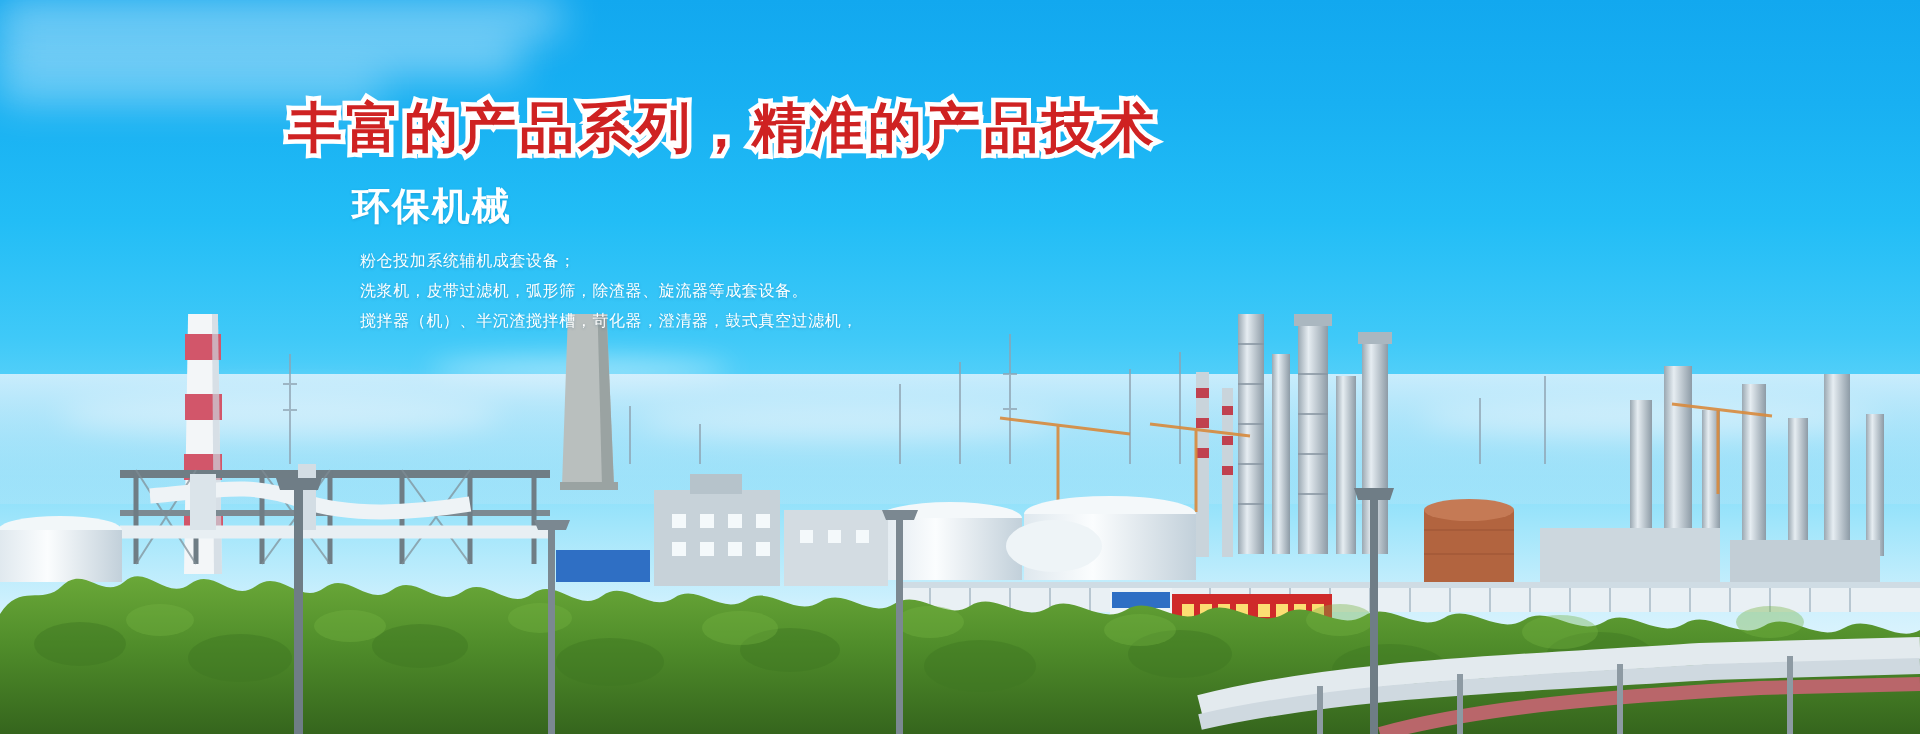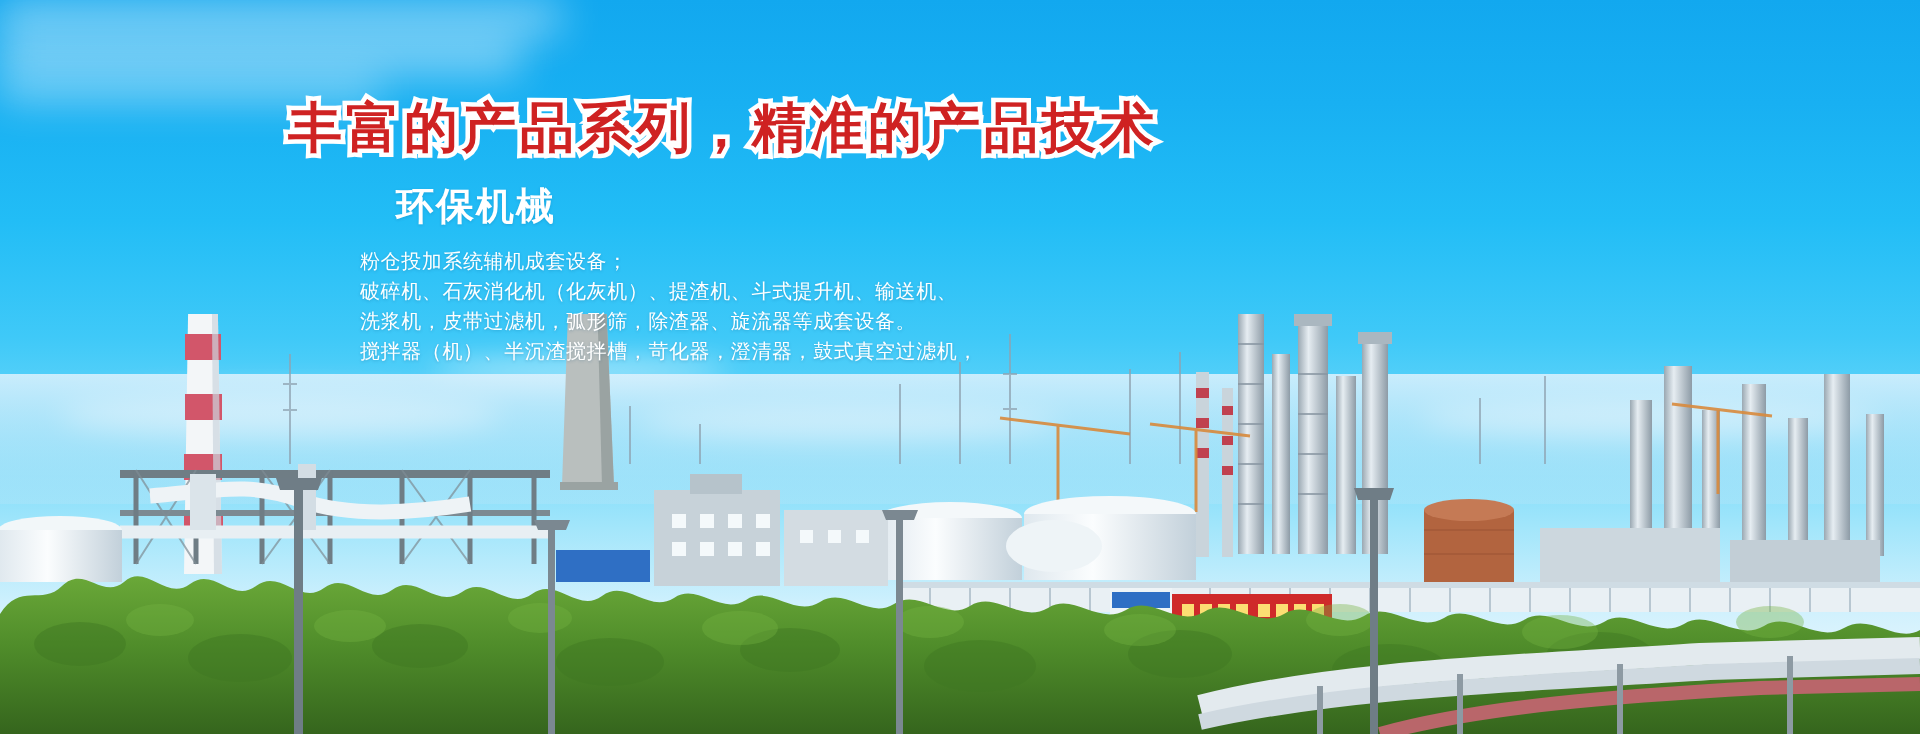--- a/index.html
+++ b/index.html
@@ -33,28 +33,28 @@
     z-index:40;
   }
   .headline-wrap { position:relative; height:74px; }
   .headline-back, .headline-front {
     position:absolute; left:0; top:4px; white-space:nowrap;
     font-size:54px; font-weight:bold; letter-spacing:4px; line-height:1.2;font-family:Liberation Mono, monospace;
   }
   .headline-back { color:#fff; -webkit-text-stroke:9px #fff; }
   .headline-front { color:#cf2222; -webkit-text-stroke:0; }
   .subtitle {
-    margin-top:14px; margin-left:108px;
+    margin-top:14px; margin-left:64px;
     font-size:38px; font-weight:bold; color:#ffffff;
     letter-spacing:2px; line-height:1.2;
     text-shadow:0 1px 3px rgba(0,60,110,.18);
   }
   .body-text {
     margin-top:16px; margin-left:72px;
-    font-size:20px; color:#ffffff; line-height:30px;
+    font-size:16px; color:#ffffff; line-height:30px;
     letter-spacing:.6px;
     text-shadow:0 1px 3px rgba(0,70,120,.25);
   }
   .body-text .ln { display:block; white-space:nowrap; }
 </style>
 </head>
 <body>
 
 <div class="banner">
 
@@ -340,20 +340,19 @@
 
     <div class="headline-wrap">
       <div class="headline-back">丰富的产品系列，精准的产品技术</div>
       <div class="headline-front">丰富的产品系列，精准的产品技术</div>
     </div>
 
     <div class="subtitle">环保机械</div>
 
     <div class="body-text">
       <span class="ln">粉仓投加系统辅机成套设备；</span>
-      <span class="ln">破碎机、石灰消化机（化灰机）、提渣机、斗式提升机、输送机、</span>
       <span class="ln">洗浆机，皮带过滤机，弧形筛，除渣器、旋流器等成套设备。</span>
       <span class="ln">搅拌器（机）、半沉渣搅拌槽，苛化器，澄清器，鼓式真空过滤机，</span>
     </div>
 
   </div>
 
 </div>
 
 </body></html>

